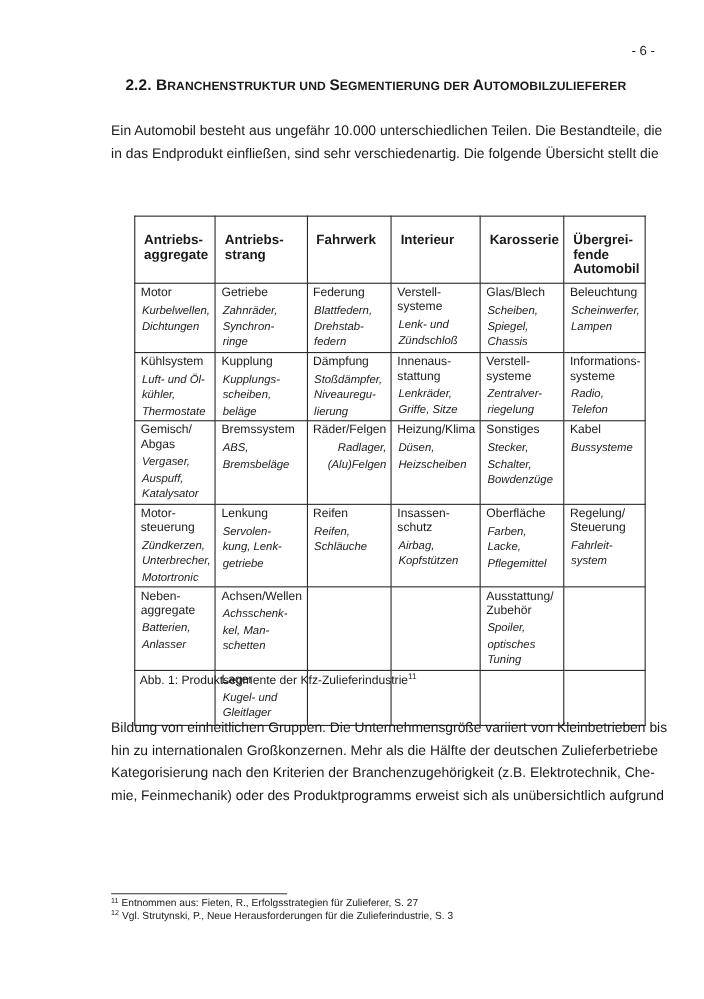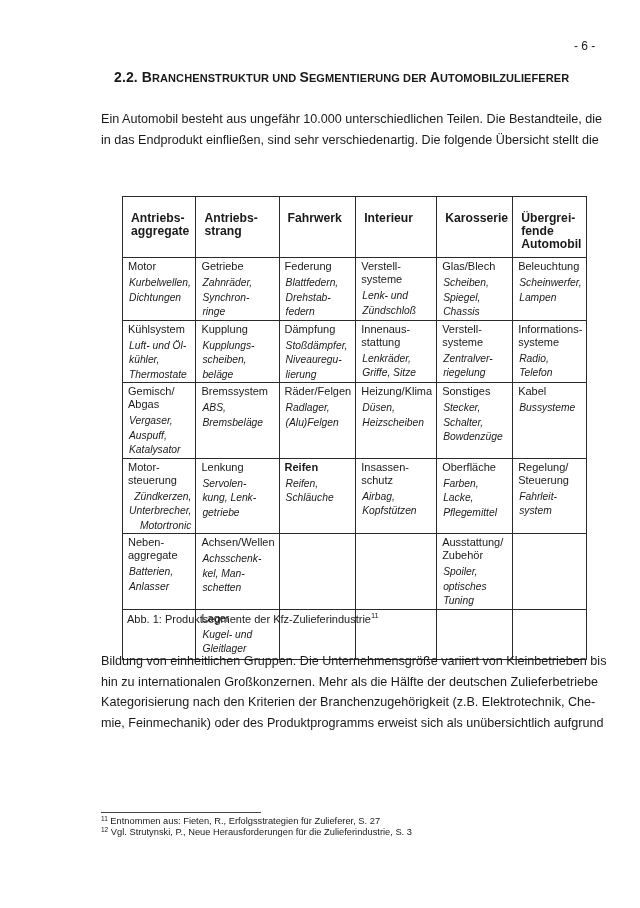--- a/index.html
+++ b/index.html
@@ -146,21 +146,21 @@
 Auspuff,
 Katalysator</span>
         </td>
         <td>
           <span class="cell-title" style="white-space: pre-line;">Bremssystem</span>
           <span class="cell-items" style="white-space: pre-line;">ABS,
 Bremsbeläge</span>
         </td>
         <td>
           <span class="cell-title" style="white-space: pre-line;">Räder/Felgen</span>
-          <span class="cell-items" style="white-space: pre-line;">Radlager,
+          <span class="cell-items" style="white-space: pre-line; text-align: right;">Radlager,
 (Alu)Felgen</span>
         </td>
         <td>
           <span class="cell-title" style="white-space: pre-line;">Heizung/Klima</span>
           <span class="cell-items" style="white-space: pre-line;">Düsen,
 Heizscheiben</span>
         </td>
         <td>
           <span class="cell-title" style="white-space: pre-line;">Sonstiges</span>
           <span class="cell-items" style="white-space: pre-line;">Stecker,
@@ -169,32 +169,32 @@
         </td>
         <td>
           <span class="cell-title" style="white-space: pre-line;">Kabel</span>
           <span class="cell-items" style="white-space: pre-line;">Bussysteme</span>
         </td>
       </tr>
       <tr style="height: 62px; margin-left: 21px;">
         <td>
           <span class="cell-title" style="white-space: pre-line;">Motor-
 steuerung</span>
-          <span class="cell-items" style="white-space: pre-line; text-align: right;">Zündkerzen,
+          <span class="cell-items" style="white-space: pre-line;">Zündkerzen,
 Unterbrecher,
 Motortronic</span>
         </td>
         <td>
           <span class="cell-title" style="white-space: pre-line;">Lenkung</span>
           <span class="cell-items" style="white-space: pre-line;">Servolen-
 kung, Lenk-
 getriebe</span>
         </td>
         <td>
-          <span class="cell-title" style="white-space: pre-line; font-weight: bold;">Reifen</span>
+          <span class="cell-title" style="white-space: pre-line;">Reifen</span>
           <span class="cell-items" style="white-space: pre-line;">Reifen,
 Schläuche</span>
         </td>
         <td>
           <span class="cell-title" style="white-space: pre-line;">Insassen-
 schutz</span>
           <span class="cell-items" style="white-space: pre-line;">Airbag,
 Kopfstützen</span>
         </td>
         <td>

